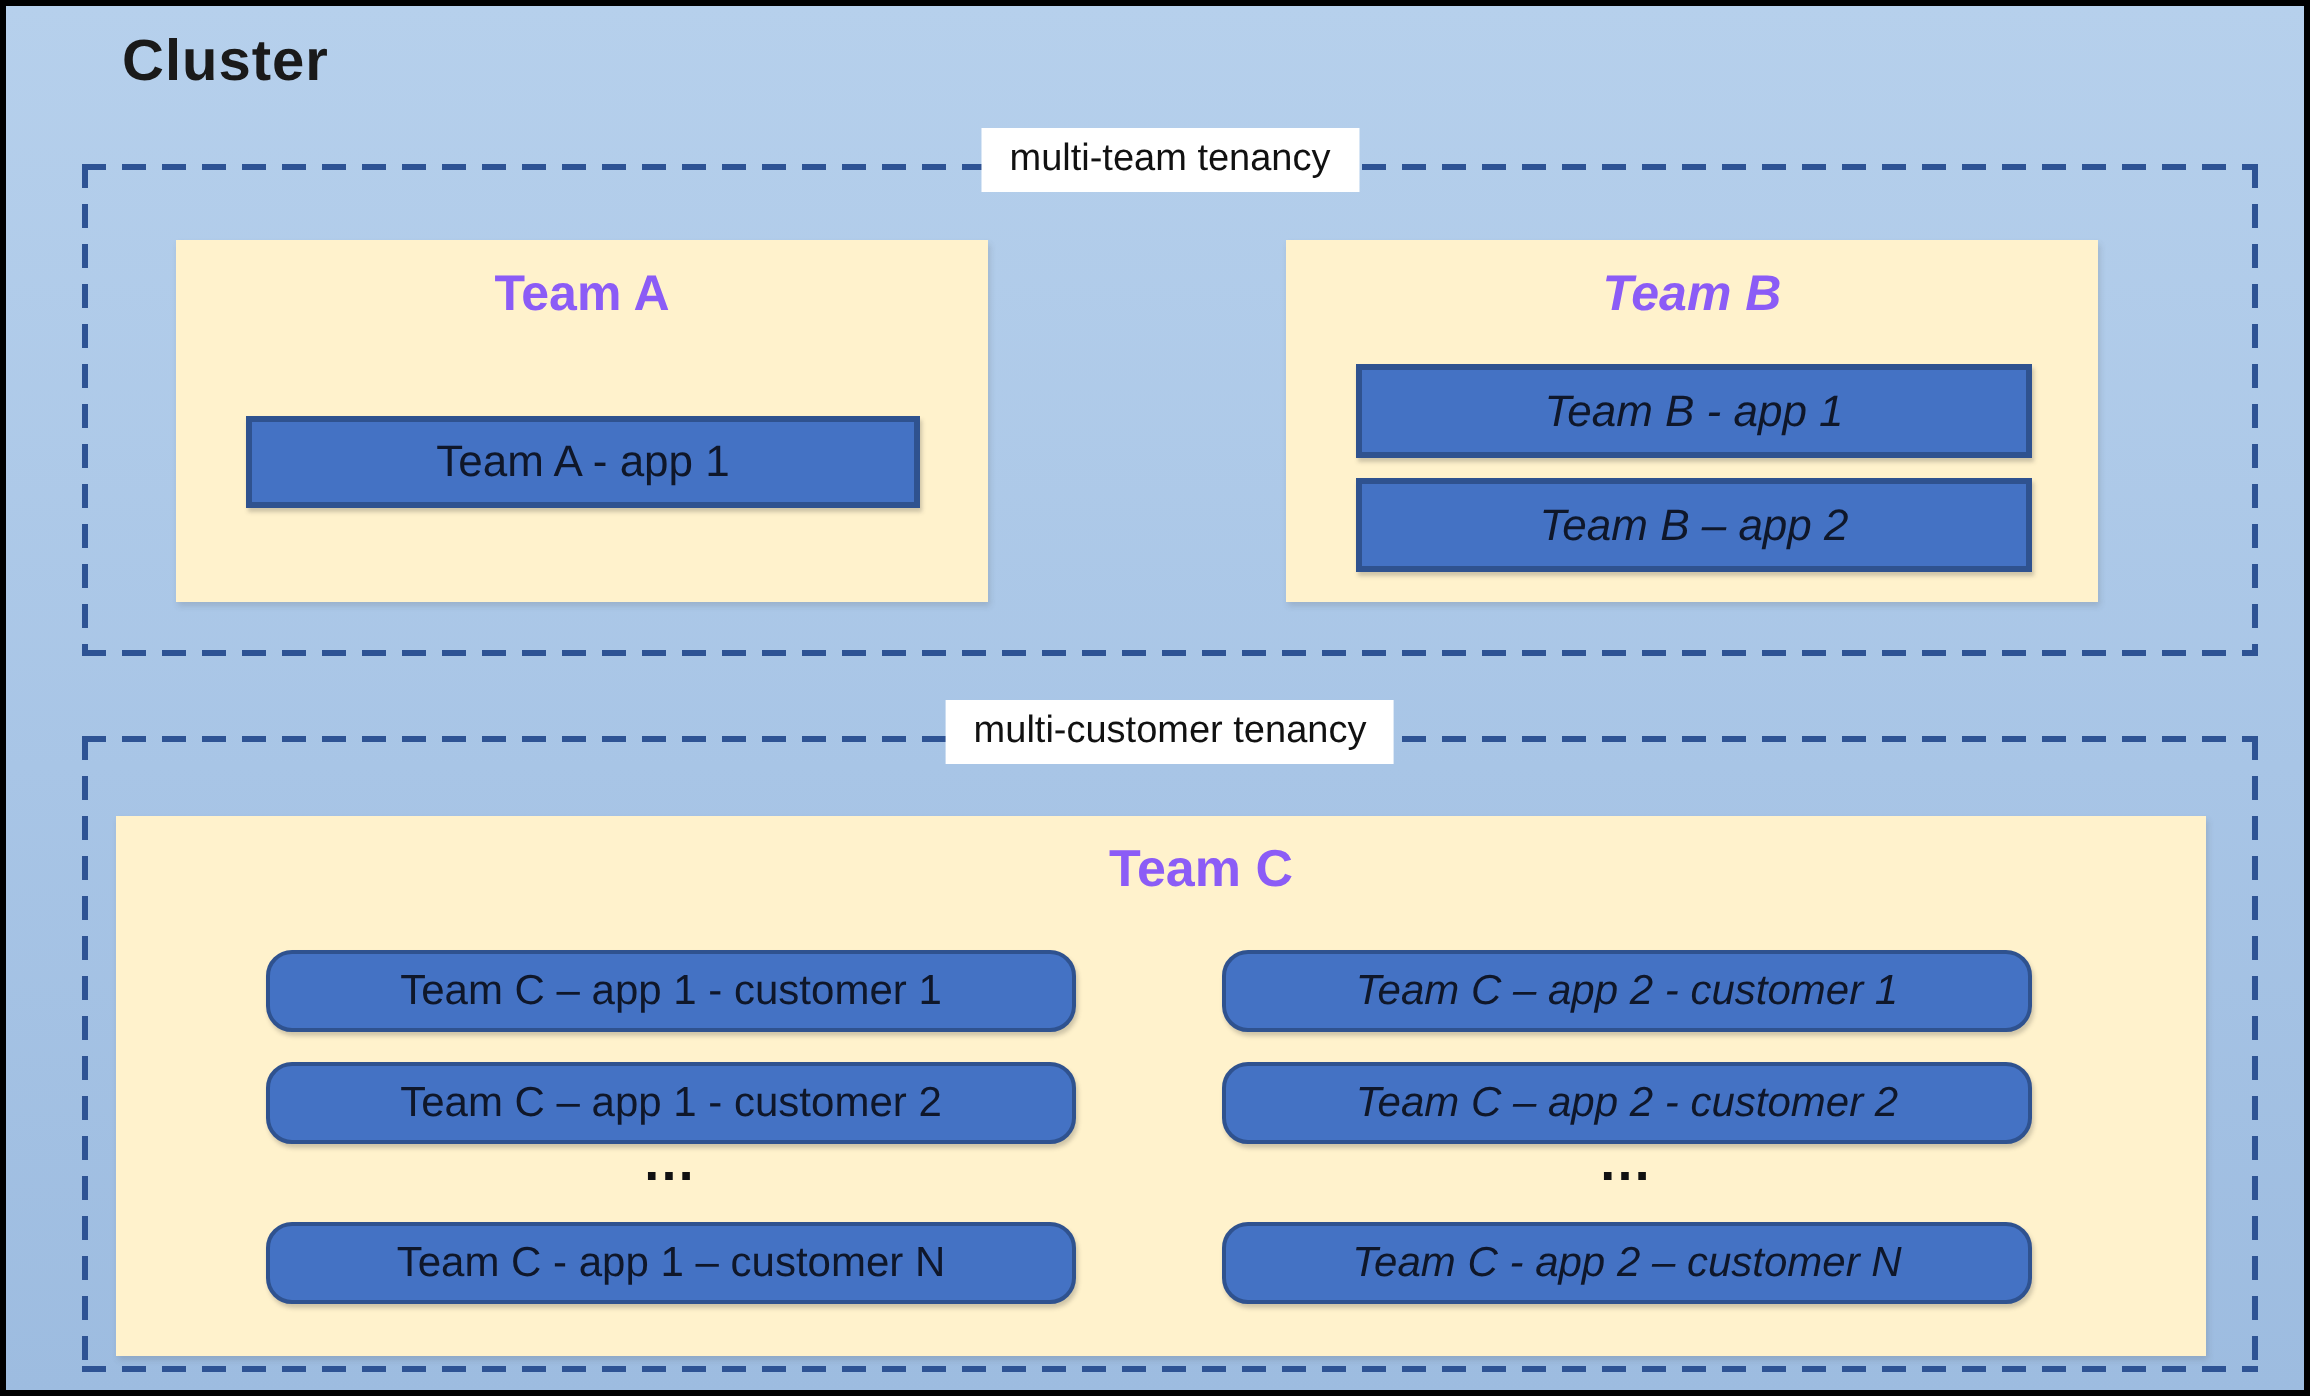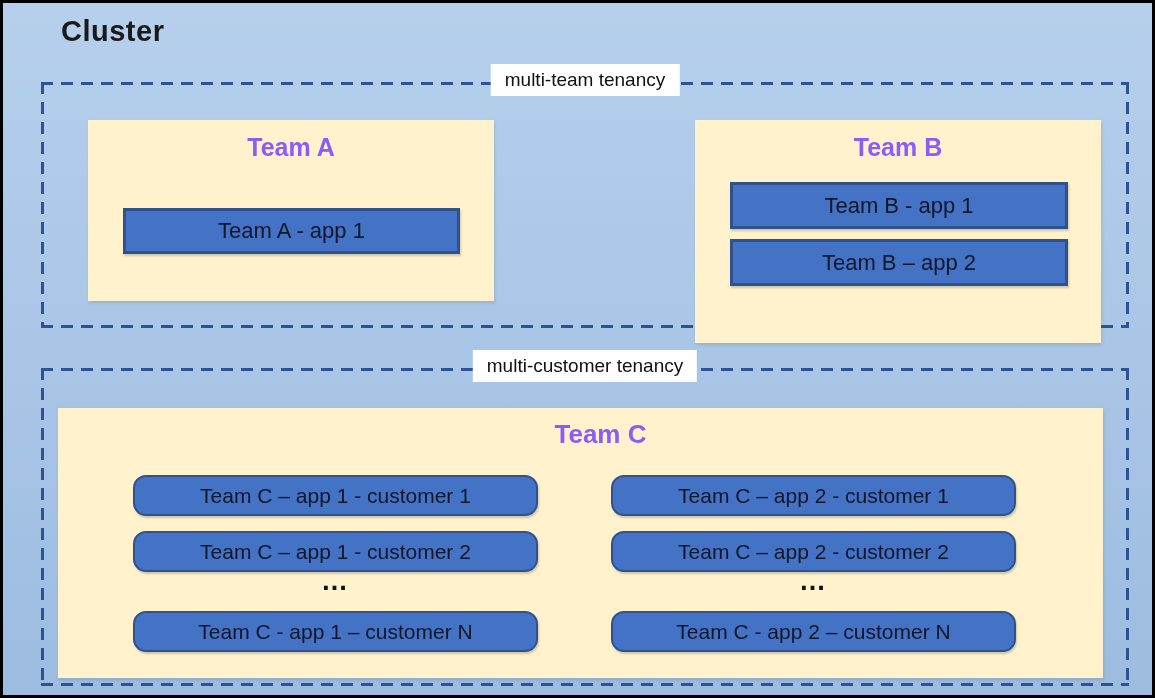--- a/index.html
+++ b/index.html
@@ -59,21 +59,21 @@
     background: #FFF2CC;
     box-shadow: 1px 2px 3px rgba(80,80,80,0.18);
   }
   .team-card .team-title {
     text-align: center;
     font-weight: bold;
     color: #8b5cf6;
   }
 
   .team-a { left: 47px;  top: 38px; width: 406px; height: 181px; }
-  .team-b { left: 654px; top: 38px; width: 406px; height: 223px; }
+  .team-b { left: 602px; top: 38px; width: 406px; height: 181px; font-style: italic; }
   .team-a .team-title, .team-b .team-title { padding-top: 13px; font-size: 25px; }
 
   .app-box {
     position: absolute;
     background: #4472C4;
     border: 3px solid #2F528F;
     color: #0f172a;
     display: flex;
     align-items: center;
     justify-content: center;
@@ -90,21 +90,21 @@
   .team-c .team-title { padding-top: 11px; font-size: 26px; }
 
   .team-c .app-box {
     width: 405px;
     height: 41px;
     border-width: 2px;
     font-size: 21px;
     border-radius: 13px;
   }
   .col-left  .app-box { left: 75px; }
-  .col-right .app-box { left: 553px; }
+  .col-right .app-box { left: 553px; font-style: italic; }
   .team-c .row-1 { top: 67px; }
   .team-c .row-2 { top: 123px; }
   .team-c .row-n { top: 203px; }
 
   .ellipsis {
     position: absolute;
     top: 158px;
     width: 405px;
     text-align: center;
     font-size: 27px;

